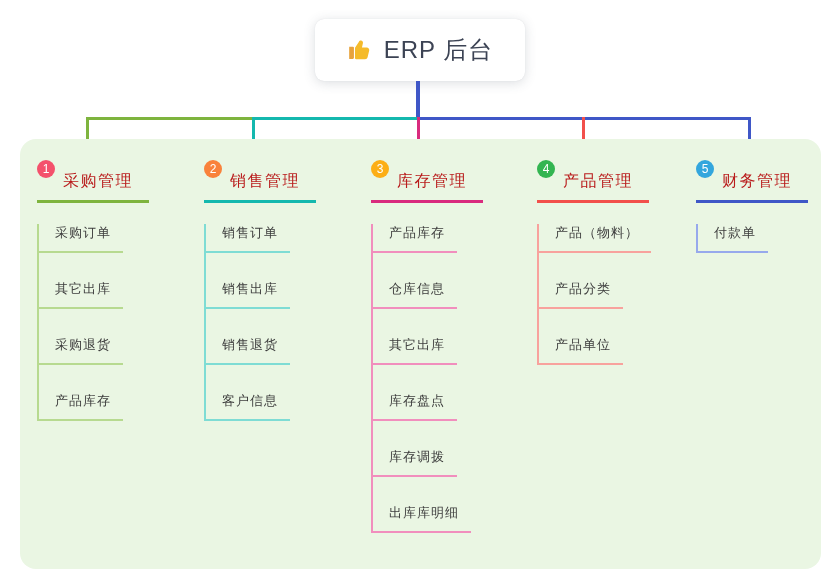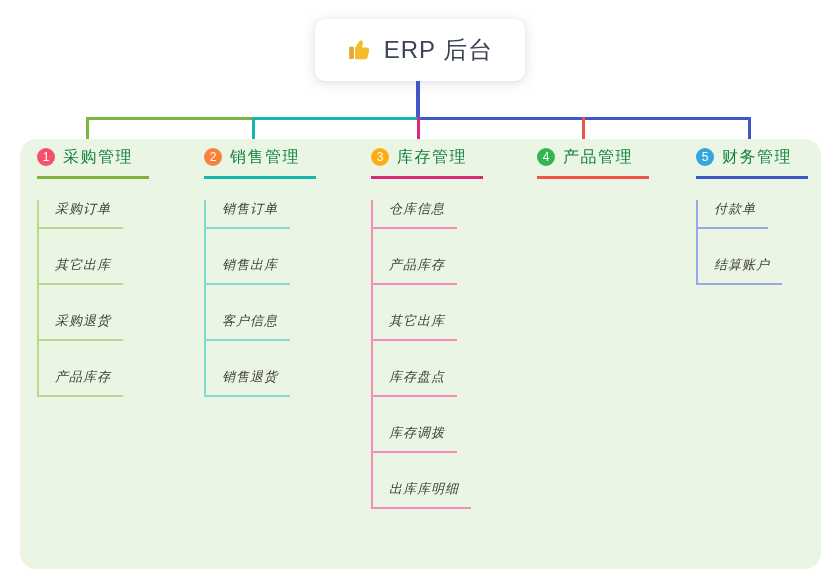--- a/index.html
+++ b/index.html
@@ -26,22 +26,22 @@
   .panel{position:absolute;left:20px;top:139px;width:801px;height:430px;border-radius:16px;}
 
   
   .branch{position:absolute;top:146px;}
   .branch-1{left:37px;} .branch-2{left:204px;} .branch-3{left:371px;}
   .branch-4{left:537px;} .branch-5{left:696px;}
   .branch-header{display:flex;align-items:center;gap:8px;width:112px;
     padding-bottom:8px;border-bottom:3px solid var(--line);}
   .badge{width:18px;height:18px;border-radius:50%;background:var(--badge);color:#fff;
     font-size:12px;line-height:18px;text-align:center;flex:0 0 18px;}
-  .branch-label{font-size:16px;letter-spacing:1.5px;color:#15803d;line-height:22px;white-space:nowrap;}
-  .children{position:relative;font-style:italic;}
+  .branch-label{font-size:16px;letter-spacing:1.5px;color:#b91c1c;line-height:22px;white-space:nowrap;margin-top:24px;}
+  .children{position:relative;}
   .children::before{content:"";position:absolute;left:0;top:0;width:2px;height:100%;
     background:var(--childline);}
   .child{display:table;margin:27px 0 0 0;padding:0 12px 9px 18px;line-height:18px;
     border-bottom:2px solid var(--childline);font-size:13px;letter-spacing:1px;
     color:#3d3d3d;white-space:nowrap;}
   .child:first-child{margin-top:21px;}
 </style>
 </head>
 <body>
 
@@ -81,51 +81,55 @@
   </div>
 
   <div class="branch branch-2" style="--line: #14b8ae; --childline: #7edcd4; --badge: #f9823b;">
     <div class="branch-header">
       <span class="badge">2</span>
       <span class="branch-label">销售管理</span>
     </div>
     <div class="children">
       <div class="child">销售订单</div>
       <div class="child">销售出库</div>
+      <div class="child">销售退货</div>
       <div class="child">客户信息</div>
-      <div class="child">销售退货</div>
     </div>
   </div>
 
   <div class="branch branch-3" style="--line: #d92b7e; --childline: #f18ebd; --badge: #fcae16;">
     <div class="branch-header">
       <span class="badge">3</span>
       <span class="branch-label">库存管理</span>
     </div>
     <div class="children">
+      <div class="child">产品库存</div>
       <div class="child">仓库信息</div>
-      <div class="child">产品库存</div>
       <div class="child">其它出库</div>
       <div class="child">库存盘点</div>
       <div class="child">库存调拨</div>
       <div class="child">出库库明细</div>
     </div>
   </div>
 
   <div class="branch branch-4" style="--line: #f2504b; --childline: #f8a29d; --badge: #33b551;">
     <div class="branch-header">
       <span class="badge">4</span>
       <span class="branch-label">产品管理</span>
     </div>
+    <div class="children">
+      <div class="child">产品（物料）</div>
+      <div class="child">产品分类</div>
+      <div class="child">产品单位</div>
+    </div>
   </div>
 
   <div class="branch branch-5" style="--line: #3f57c7; --childline: #97a9ec; --badge: #33a6dd;">
     <div class="branch-header">
       <span class="badge">5</span>
       <span class="branch-label">财务管理</span>
     </div>
     <div class="children">
       <div class="child">付款单</div>
-      <div class="child">结算账户</div>
     </div>
   </div>
 
 </div>
 
 </body></html>

